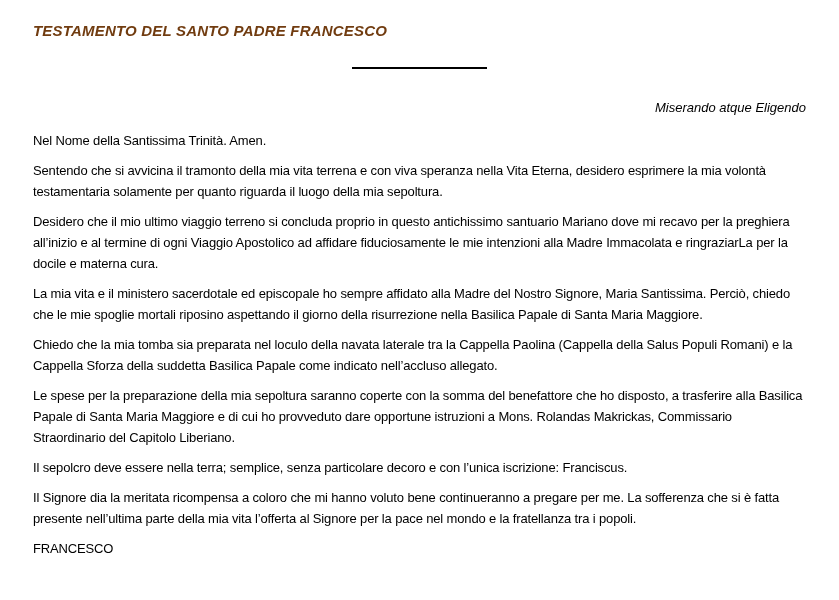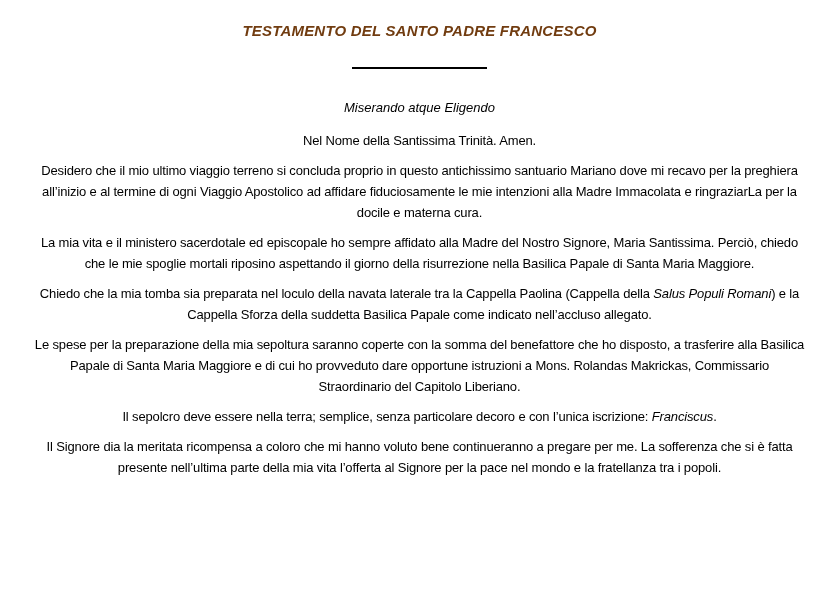--- a/index.html
+++ b/index.html
@@ -15,53 +15,51 @@
     color: #000000;
   }
   .page {
     box-sizing: border-box;
     width: 839px;
     height: 600px;
     padding: 22px 33px 0 33px;
   }
   .doc-title {
     margin: 0;
-    text-align: center;
     font-size: 15px;
     line-height: 18px;
     font-weight: bold;
     font-style: italic;
     color: #713c10;
     letter-spacing: 0.2px;
   }
   .divider {
     width: 135px;
     height: 0;
     border-top: 2px solid #000000;
     margin: 27px auto 0 auto;
   }
   .motto {
     margin: 28px 0 0 0;
-    text-align: center;
+    text-align: right;
     font-style: italic;
     font-size: 13px;
     line-height: 21px;
   }
   .body-text {
     margin-top: 12px;
   }
   .body-text p {
     margin: 0 0 9px 0;
     font-size: 13px;
     line-height: 21px;
     letter-spacing: -0.15px;
-    text-align: center;
+    text-align: left;
   }
   .it {
-    font-style: italic;
   }
   .dateline {
     margin: 0 0 9px 0;
     font-size: 13px;
     line-height: 21px;
     font-style: italic;
     letter-spacing: -0.15px;
   }
   .signature {
     margin: 9px 0 0 0;
@@ -79,30 +77,32 @@
   <h1 class="doc-title">TESTAMENTO DEL SANTO PADRE FRANCESCO</h1>
 
   <div class="divider"></div>
 
   <div class="motto">Miserando atque Eligendo</div>
 
   <div class="body-text">
 
     <p><span>Nel Nome della Santissima Trinità. Amen.</span></p>
 
+    <p><span>Sentendo che si avvicina il tramonto della mia vita terrena e con viva speranza nella Vita Eterna, desidero esprimere la mia volontà testamentaria solamente per quanto riguarda il luogo della mia sepoltura.</span></p>
 
     <p><span>Desidero che il mio ultimo viaggio terreno si concluda proprio in questo antichissimo santuario Mariano dove mi recavo per la preghiera all’inizio e al termine di ogni Viaggio Apostolico ad affidare fiduciosamente le mie intenzioni alla Madre Immacolata e ringraziarLa per la docile e materna cura.</span></p>
 
     <p><span>La mia vita e il ministero sacerdotale ed episcopale ho sempre affidato alla Madre del Nostro Signore, Maria Santissima. Perciò, chiedo che le mie spoglie mortali riposino aspettando il giorno della risurrezione nella Basilica Papale di Santa Maria Maggiore.</span></p>
 
     <p><span>Chiedo che la mia tomba sia preparata nel loculo della navata laterale tra la Cappella Paolina (Cappella della </span><span class="it">Salus Populi Romani</span><span>) e la Cappella Sforza della suddetta Basilica Papale come indicato nell’accluso allegato.</span></p>
 
     <p><span>Le spese per la preparazione della mia sepoltura saranno coperte con la somma del benefattore che ho disposto, a trasferire alla Basilica Papale di Santa Maria Maggiore e di cui ho provveduto dare opportune istruzioni a Mons. Rolandas Makrickas, Commissario Straordinario del Capitolo Liberiano.</span></p>
 
     <p><span>Il sepolcro deve essere nella terra; semplice, senza particolare decoro e con l’unica iscrizione: </span><span class="it">Franciscus</span><span>.</span></p>
 
     <p><span>Il Signore dia la meritata ricompensa a coloro che mi hanno voluto bene continueranno a pregare per me. La sofferenza che si è fatta presente nell’ultima parte della mia vita l’offerta al Signore per la pace nel mondo e la fratellanza tra i popoli.</span></p>
 
 
+    <p class="signature">FRANCESCO</p>
 
   </div>
 
 </div>
 
 </body></html>

